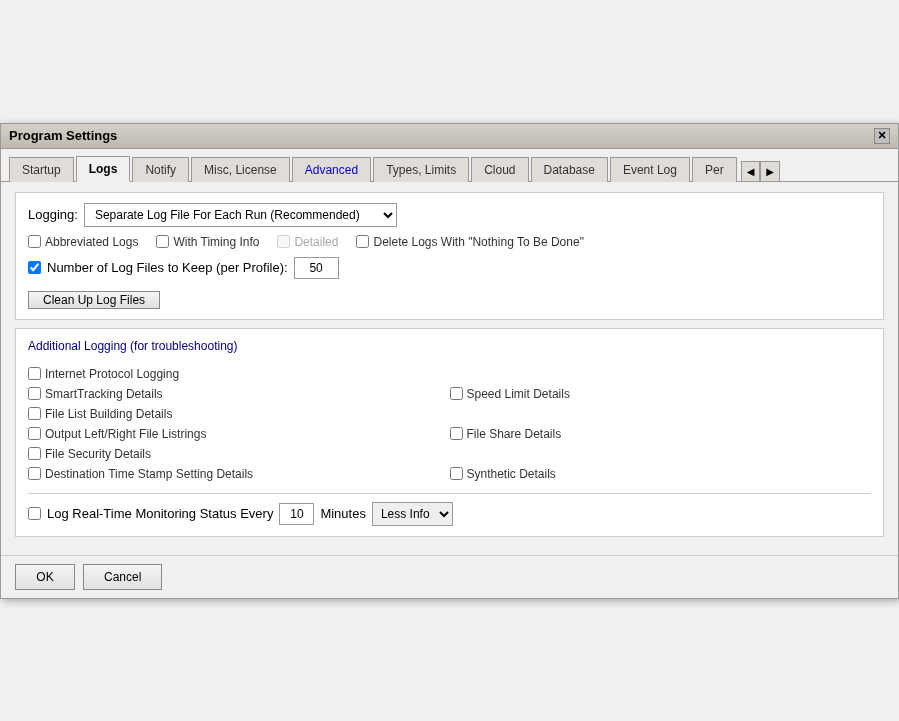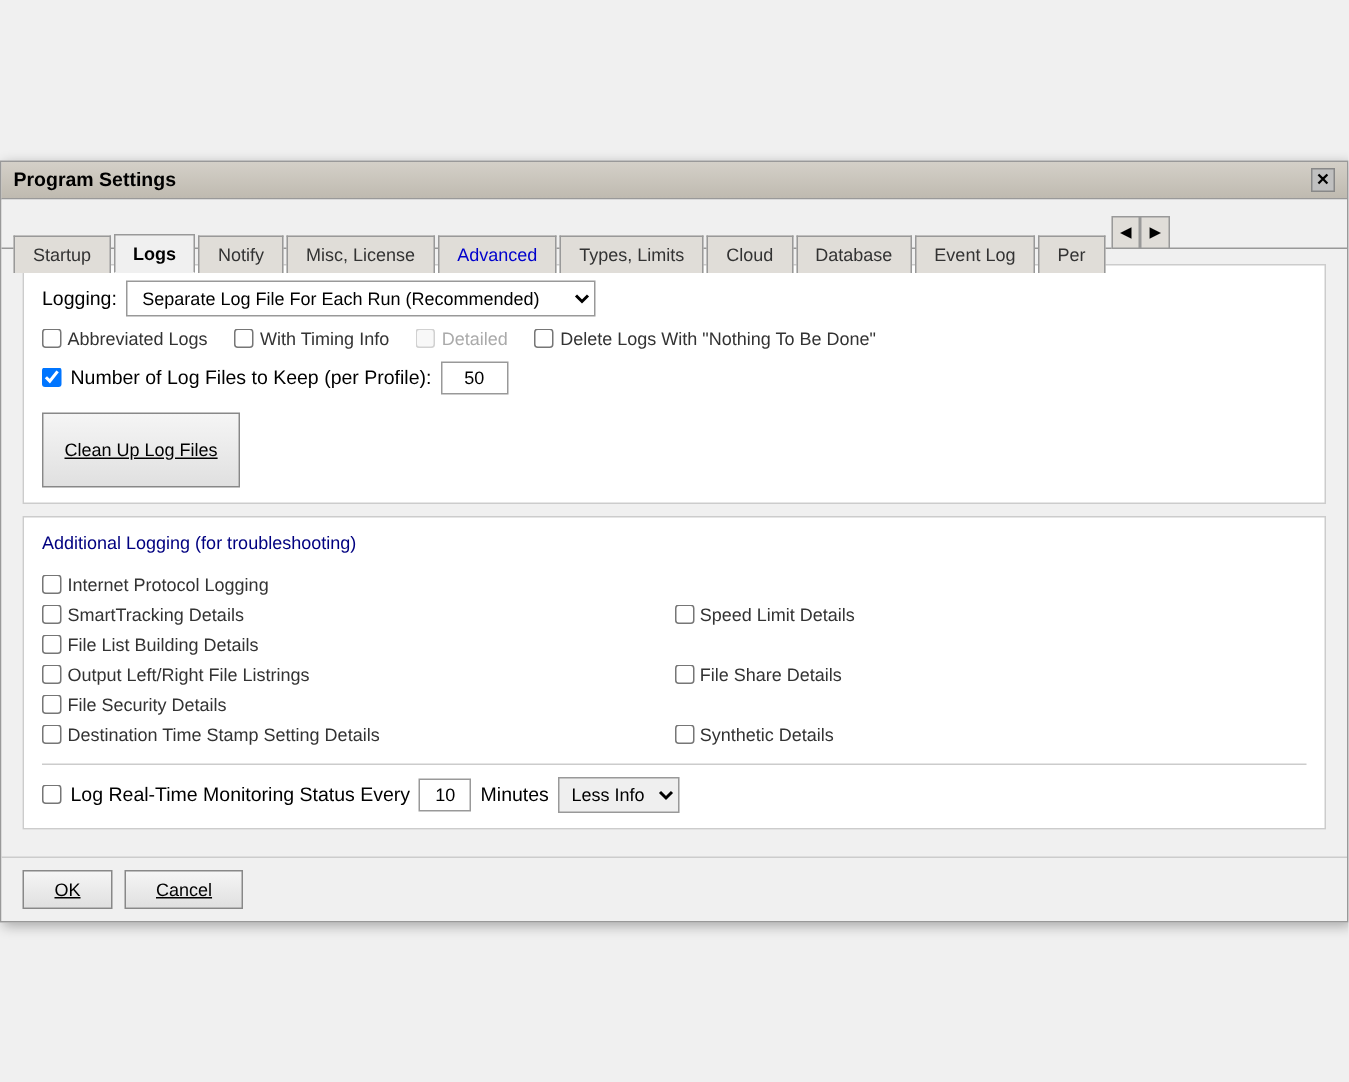--- a/index.html
+++ b/index.html
@@ -52,21 +52,21 @@
     }
     .tab {
       padding: 5px 12px;
       border: 1px solid #999;
       border-bottom: none;
       background: #e0ddd8;
       cursor: pointer;
       margin-right: 2px;
       font-size: 12px;
       position: relative;
-      top: 17px;
+      top: 1px;
       color: #333;
     }
     .tab.active {
       background: #f0f0f0;
       border-bottom: 1px solid #f0f0f0;
       font-weight: bold;
       z-index: 1;
       color: #000;
     }
     .tab.highlight {
@@ -168,27 +168,26 @@
       gap: 6px;
     }
     .num-input {
       width: 45px;
       padding: 3px 4px;
       border: 1px solid #999;
       font-size: 12px;
       text-align: center;
     }
     .cleanup-btn {
-      padding: 17px 14px;
+      padding: 1px 14px;
       border: 1px solid #888;
       background: linear-gradient(to bottom, #f5f5f5, #e0e0e0);
       cursor: pointer;
       font-size: 12px;
       margin-top: 2px;
-      text-decoration: underline;
     }
     .additional-section {
       background: #fff;
       border: 1px solid #ccc;
       padding: 10px 12px;
       margin-bottom: 8px;
     }
     .additional-title {
       color: #000080;
       font-size: 12px;
@@ -235,21 +234,20 @@
       background: #f0f0f0;
       border-top: 1px solid #ccc;
     }
     .footer-btn {
       padding: 5px 20px;
       border: 1px solid #888;
       background: linear-gradient(to bottom, #f5f5f5, #e0e0e0);
       cursor: pointer;
       font-size: 12px;
       min-width: 60px;
-      text-decoration: underline;
     }
   </style>
 </head>
 <body>
 
 <div class="dialog">
 
   <div class="title-bar">
     <span class="title-bar-text">Program Settings</span>
     <button class="title-bar-close">✕</button>

